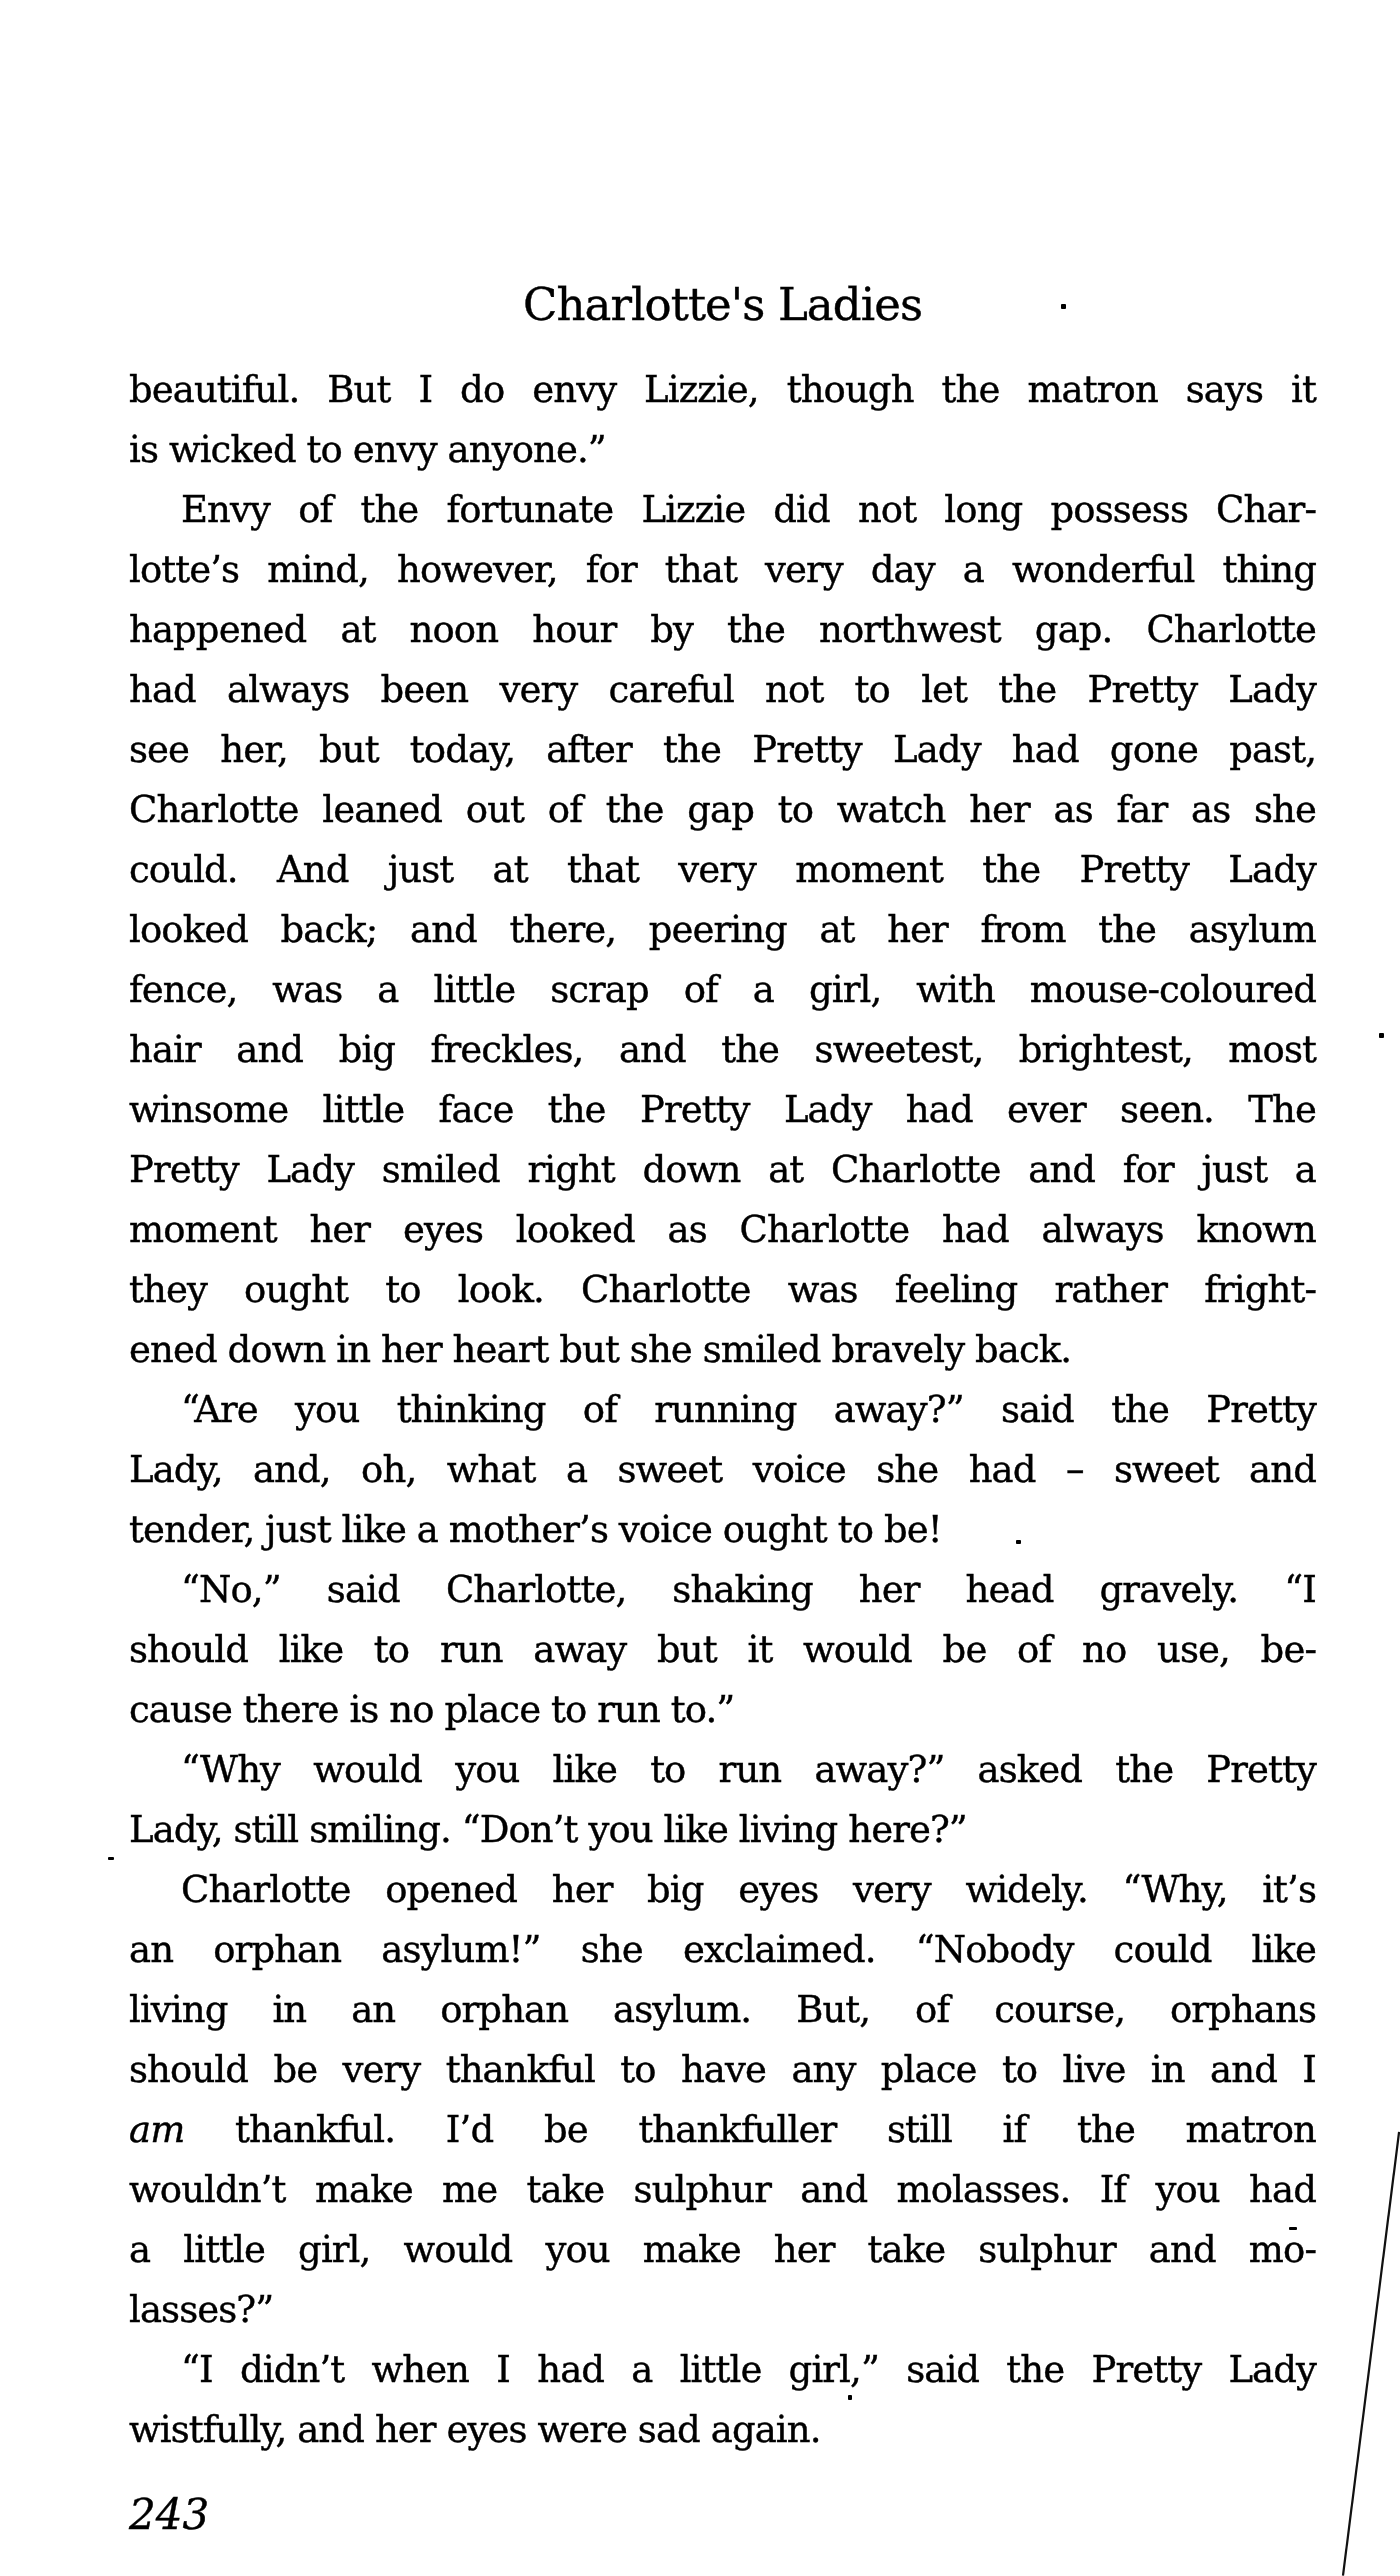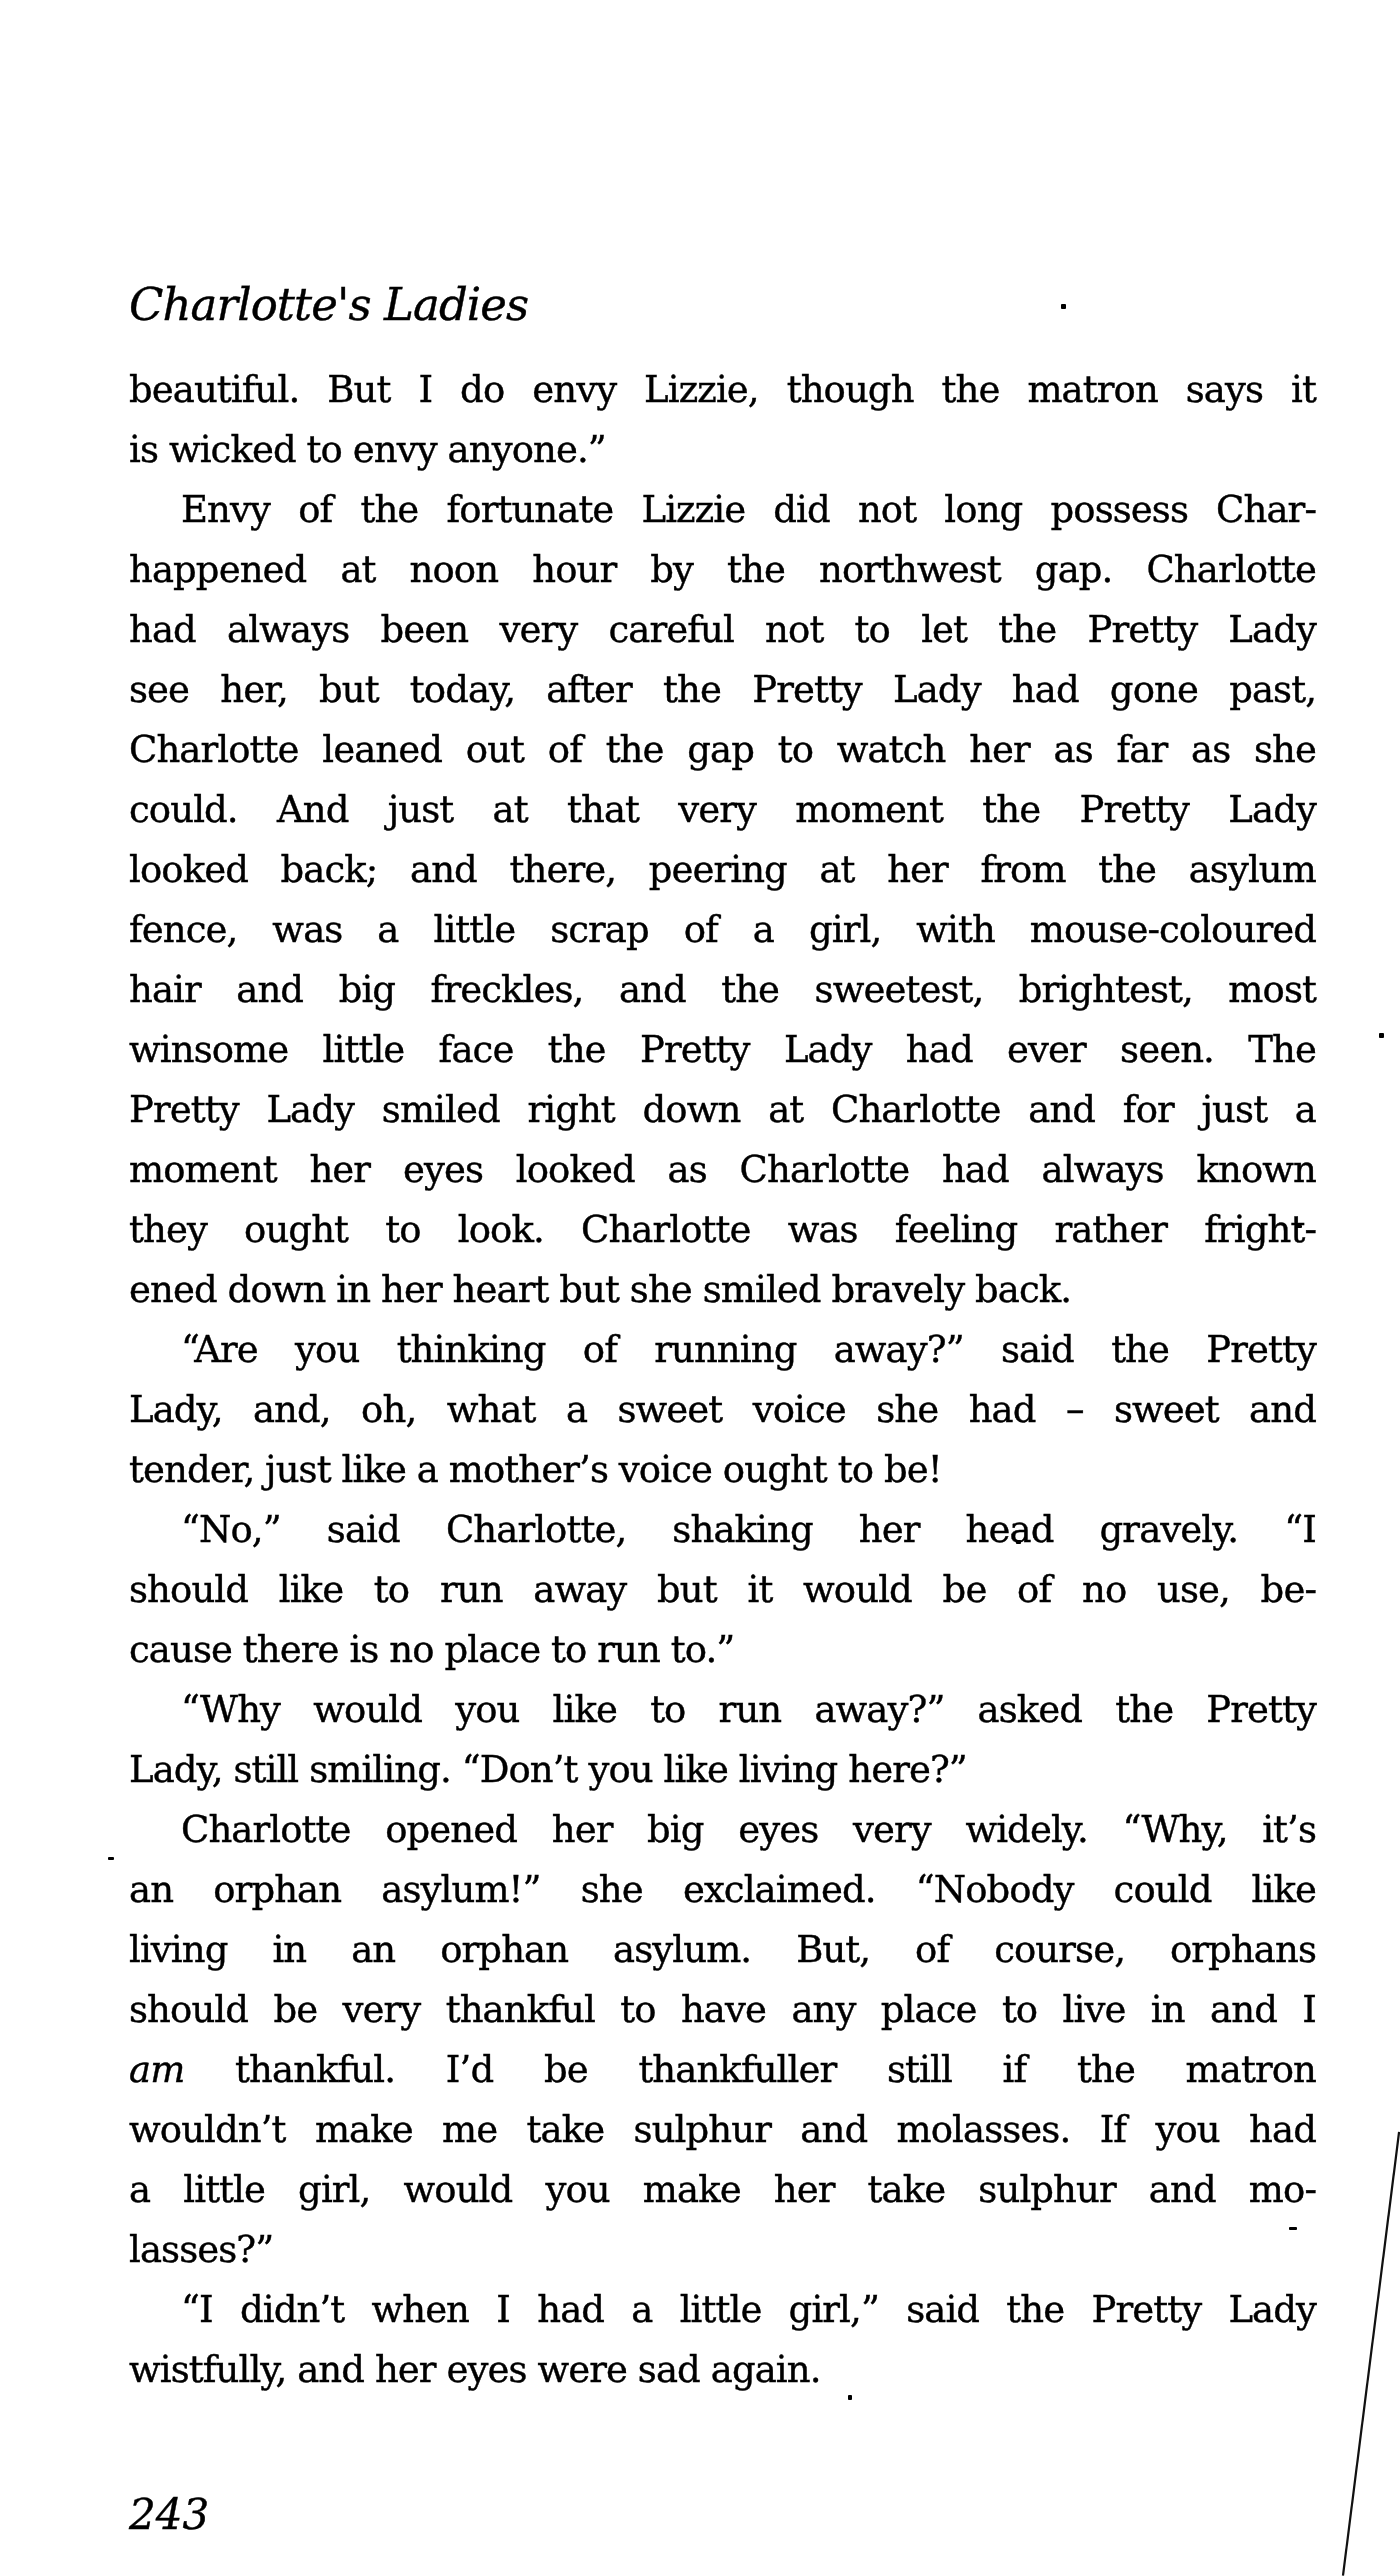--- a/index.html
+++ b/index.html
@@ -20,21 +20,21 @@
     inset: 0;
     background: #ffffff;
   }
   .running-header {
     position: absolute;
     left: 129px;
     width: 1187px;
     top: 273px;
     height: 64px;
     line-height: 64px;
-    font-style: italic;
+    text-align: center;
     font-size: 45px;
     letter-spacing: -0.9px;
     -webkit-text-stroke: 0.4px #000;
   }
   .body-text {
     position: absolute;
     left: 129px;
     top: 360px;
     width: 1187px;
     font-size: 37px;
@@ -89,20 +89,21 @@
 <body>
 
 <div class="page">
 
   <div class="running-header">Charlotte's Ladies</div>
 
   <div class="body-text">
       <div class="line"><span>beautiful. But I do envy Lizzie, though the matron says it</span></div>
       <div class="line plast"><span>is wicked to envy anyone.”</span></div>
       <div class="line pfirst"><span>Envy of the fortunate Lizzie did not long possess Char-</span></div>
+      <div class="line"><span>lotte’s mind, however, for that very day a wonderful thing</span></div>
       <div class="line"><span>happened at noon hour by the northwest gap. Charlotte</span></div>
       <div class="line"><span>had always been very careful not to let the Pretty Lady</span></div>
       <div class="line"><span>see her, but today, after the Pretty Lady had gone past,</span></div>
       <div class="line"><span>Charlotte leaned out of the gap to watch her as far as she</span></div>
       <div class="line"><span>could. And just at that very moment the Pretty Lady</span></div>
       <div class="line"><span>looked back; and there, peering at her from the asylum</span></div>
       <div class="line"><span>fence, was a little scrap of a girl, with mouse-coloured</span></div>
       <div class="line"><span>hair and big freckles, and the sweetest, brightest, most</span></div>
       <div class="line"><span>winsome little face the Pretty Lady had ever seen. The</span></div>
       <div class="line"><span>Pretty Lady smiled right down at Charlotte and for just a</span></div>

